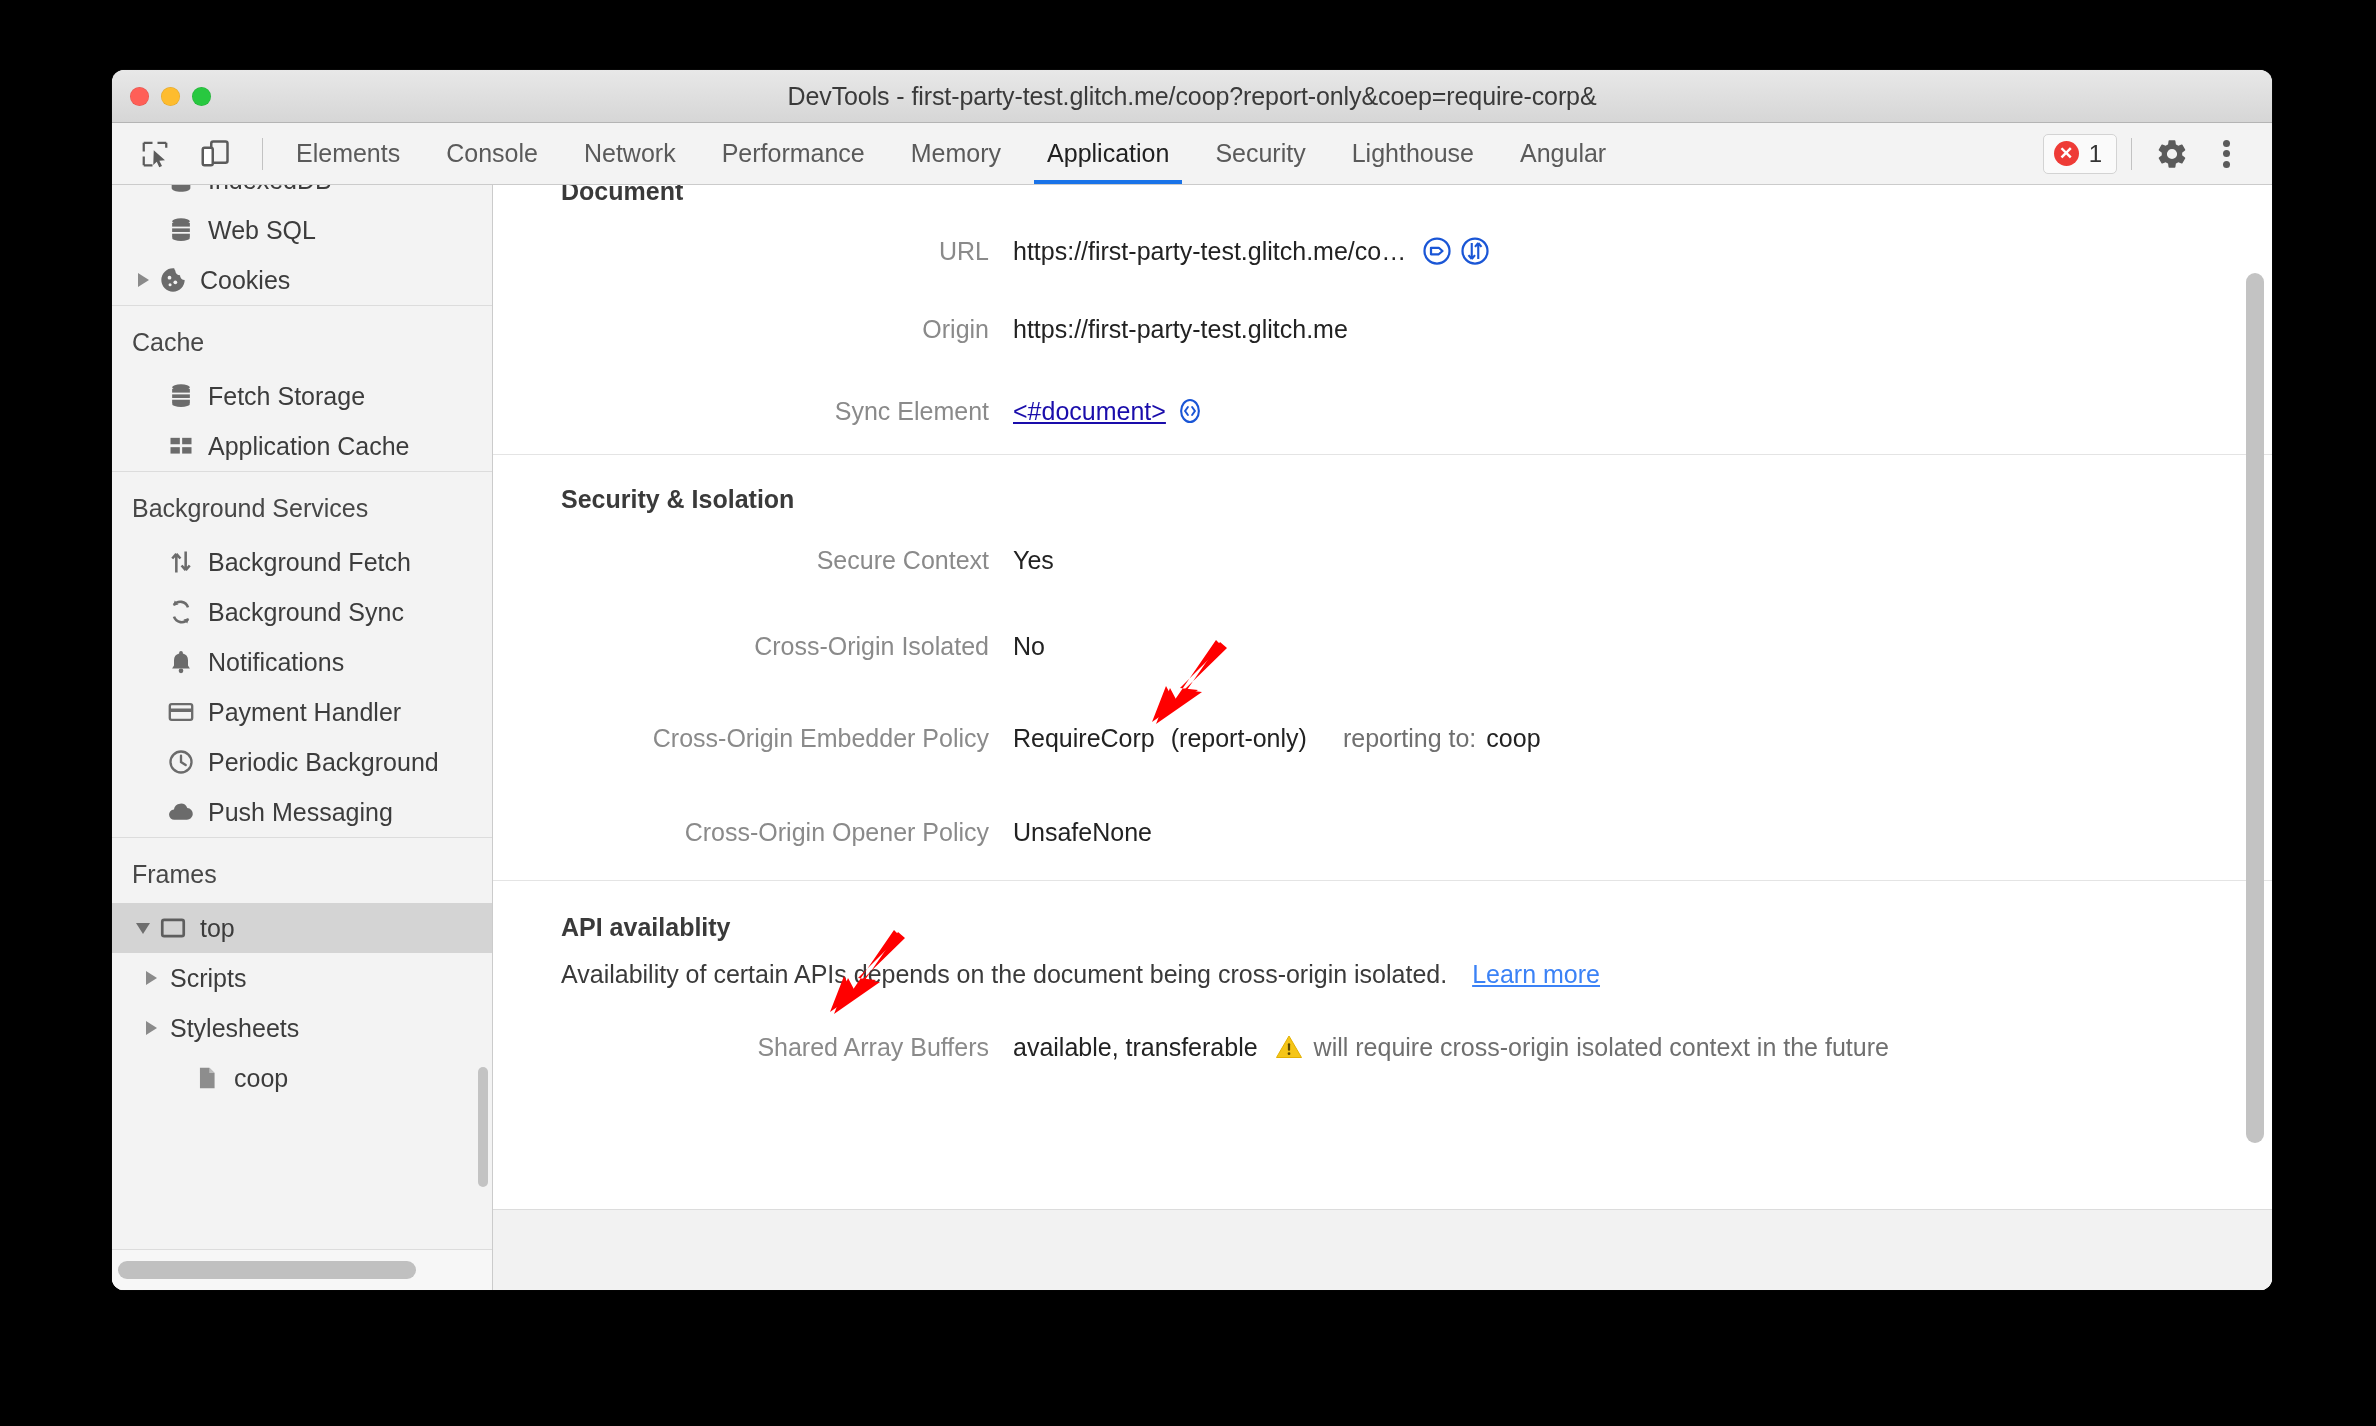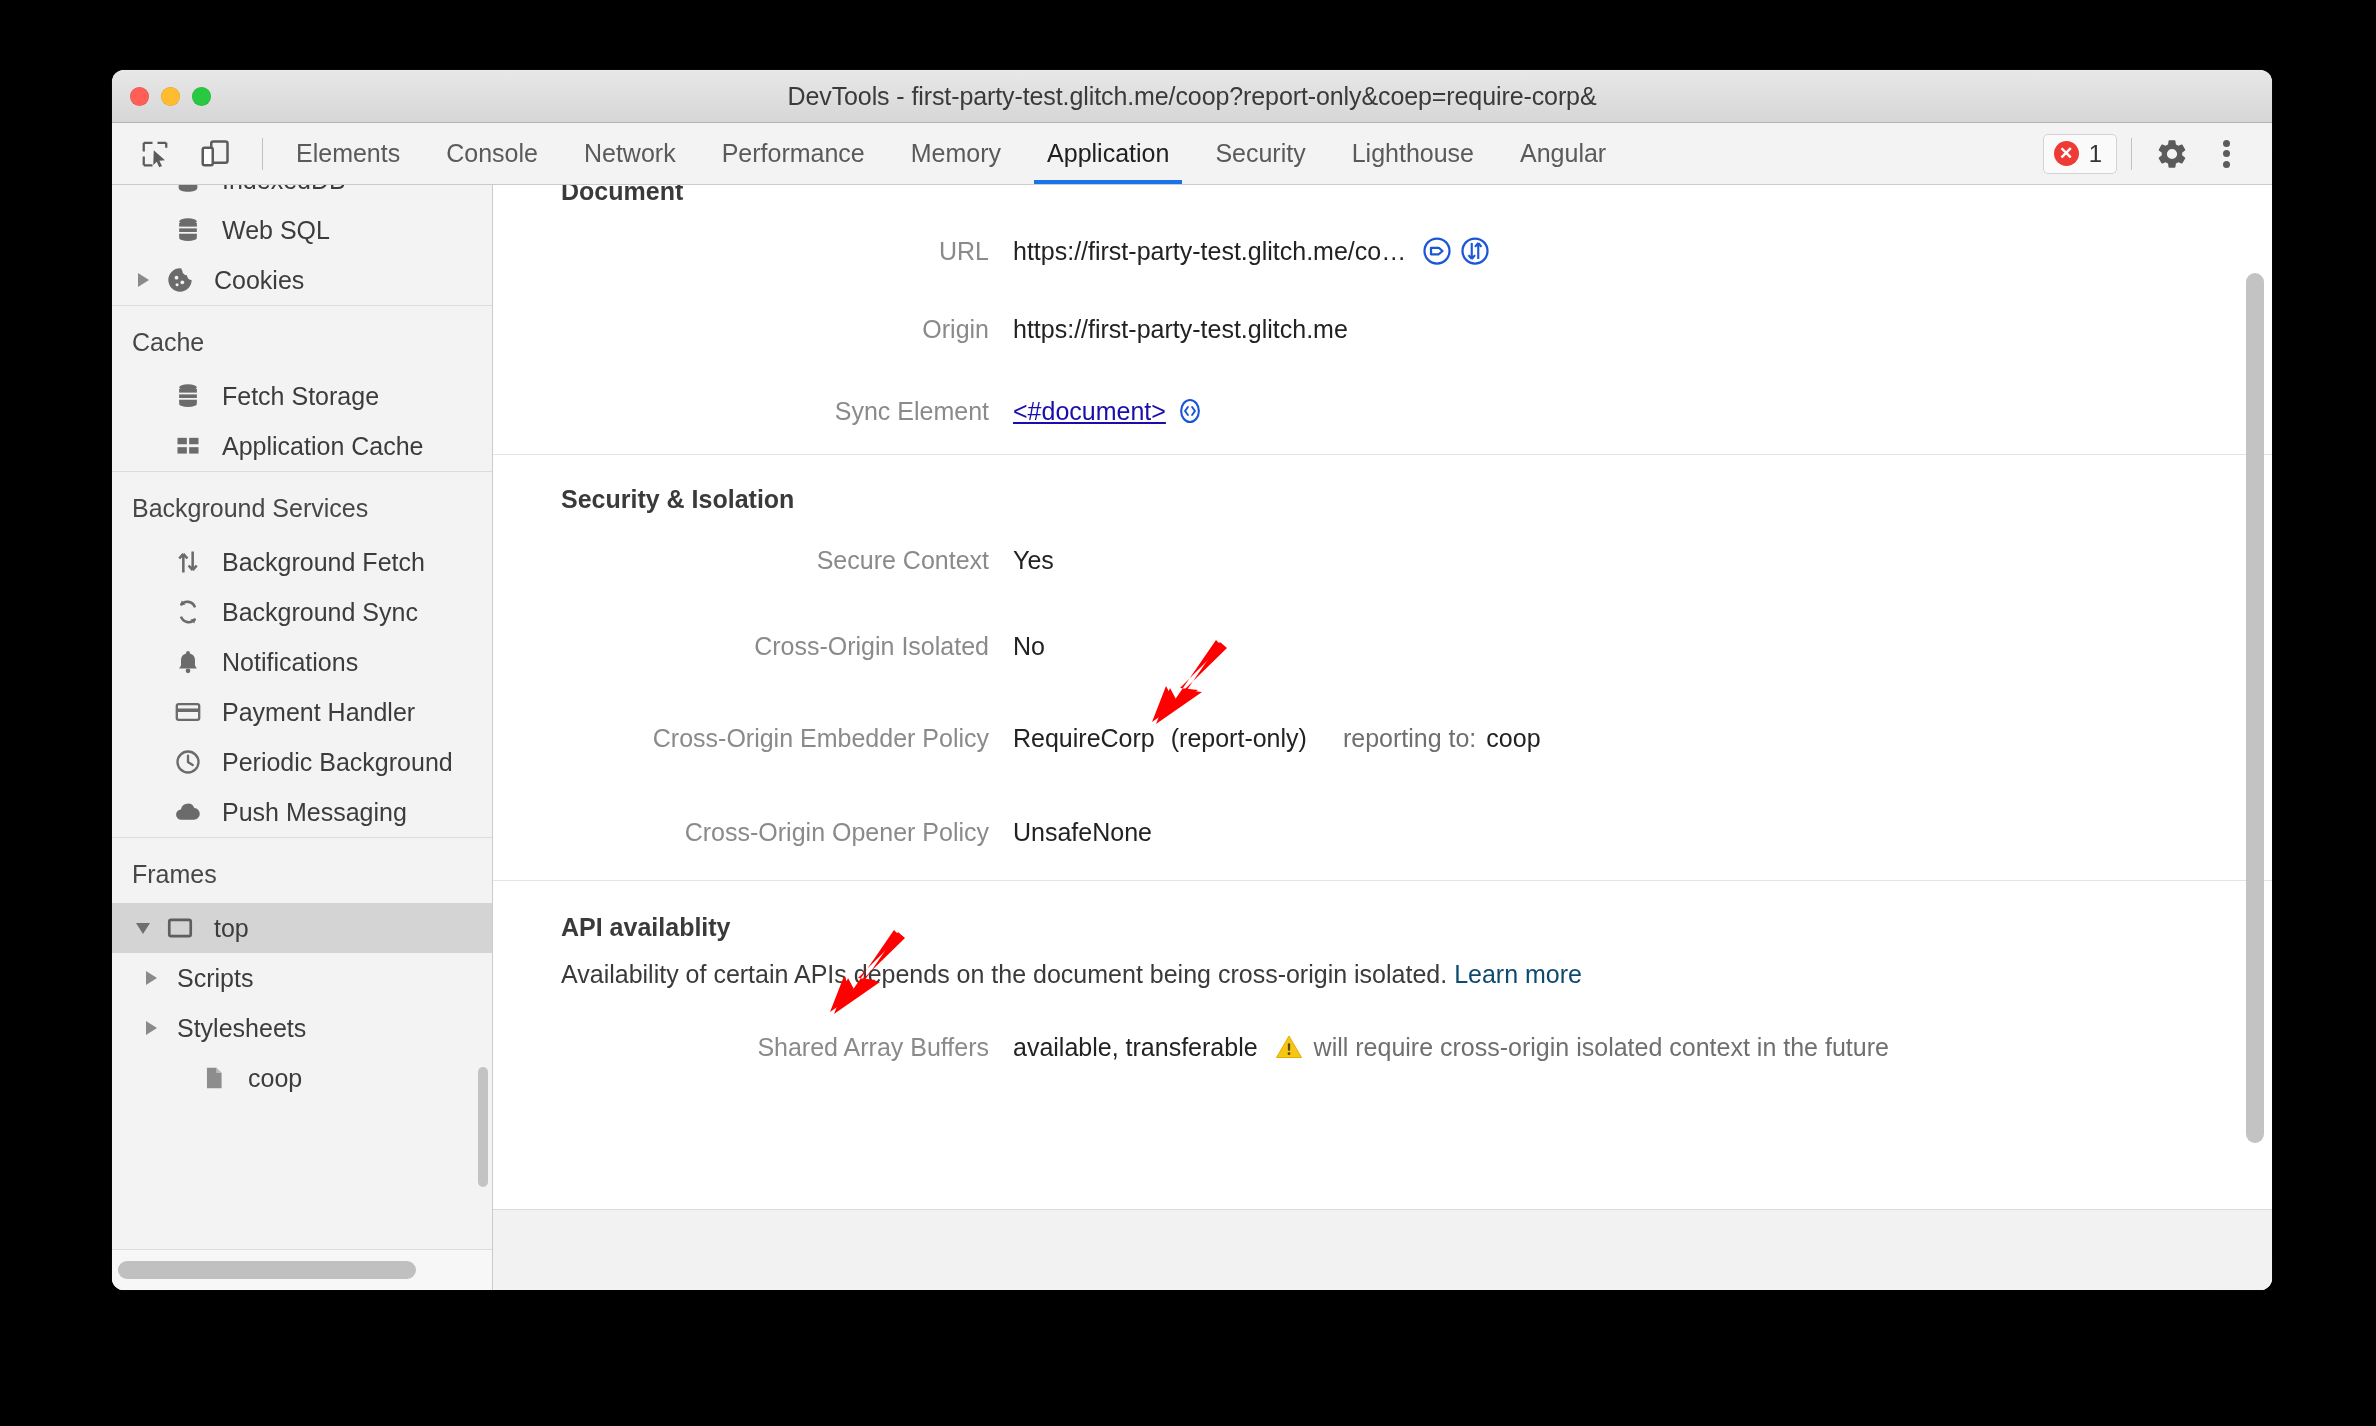--- a/index.html
+++ b/index.html
@@ -159,21 +159,20 @@
     color: #474747;
     padding: 22px 0 14px 20px;
   }
   .side-item {
     display: flex; align-items: center;
     height: 50px;
     padding-left: 20px;
     font-size: 25px;
     color: #3c3c3c;
     white-space: nowrap;
-    gap: 7px;
   }
   .side-item.selected { background: #d4d4d4; }
   .twisty {
     width: 22px; flex: 0 0 22px;
     display: flex; align-items: center; justify-content: center;
     margin-right: 2px;
   }
   .twisty.spacer { visibility: hidden; }
   .tri-right {
     width: 0; height: 0;
@@ -270,21 +269,23 @@
     white-space: nowrap;
     min-width: 0;
   }
   .muted { color: #6f6f6f; }
   .sec-note {
     font-size: 25px;
     color: #3a3a3a;
     padding: 12px 0 18px 68px;
   }
   .lnk {
-    color: #0c4a6e;
+    color: #3b82f6;
+    text-decoration: underline;
+    margin-left: 18px;
   }
   .owner-lnk {
     color: #1a0dab;
     text-decoration: underline;
   }
   .pill-icons { display: flex; align-items: center; gap: 8px; margin-left: 6px; }
 
   .main-vscroll {
     position: absolute;
     right: 8px; top: 10px;

